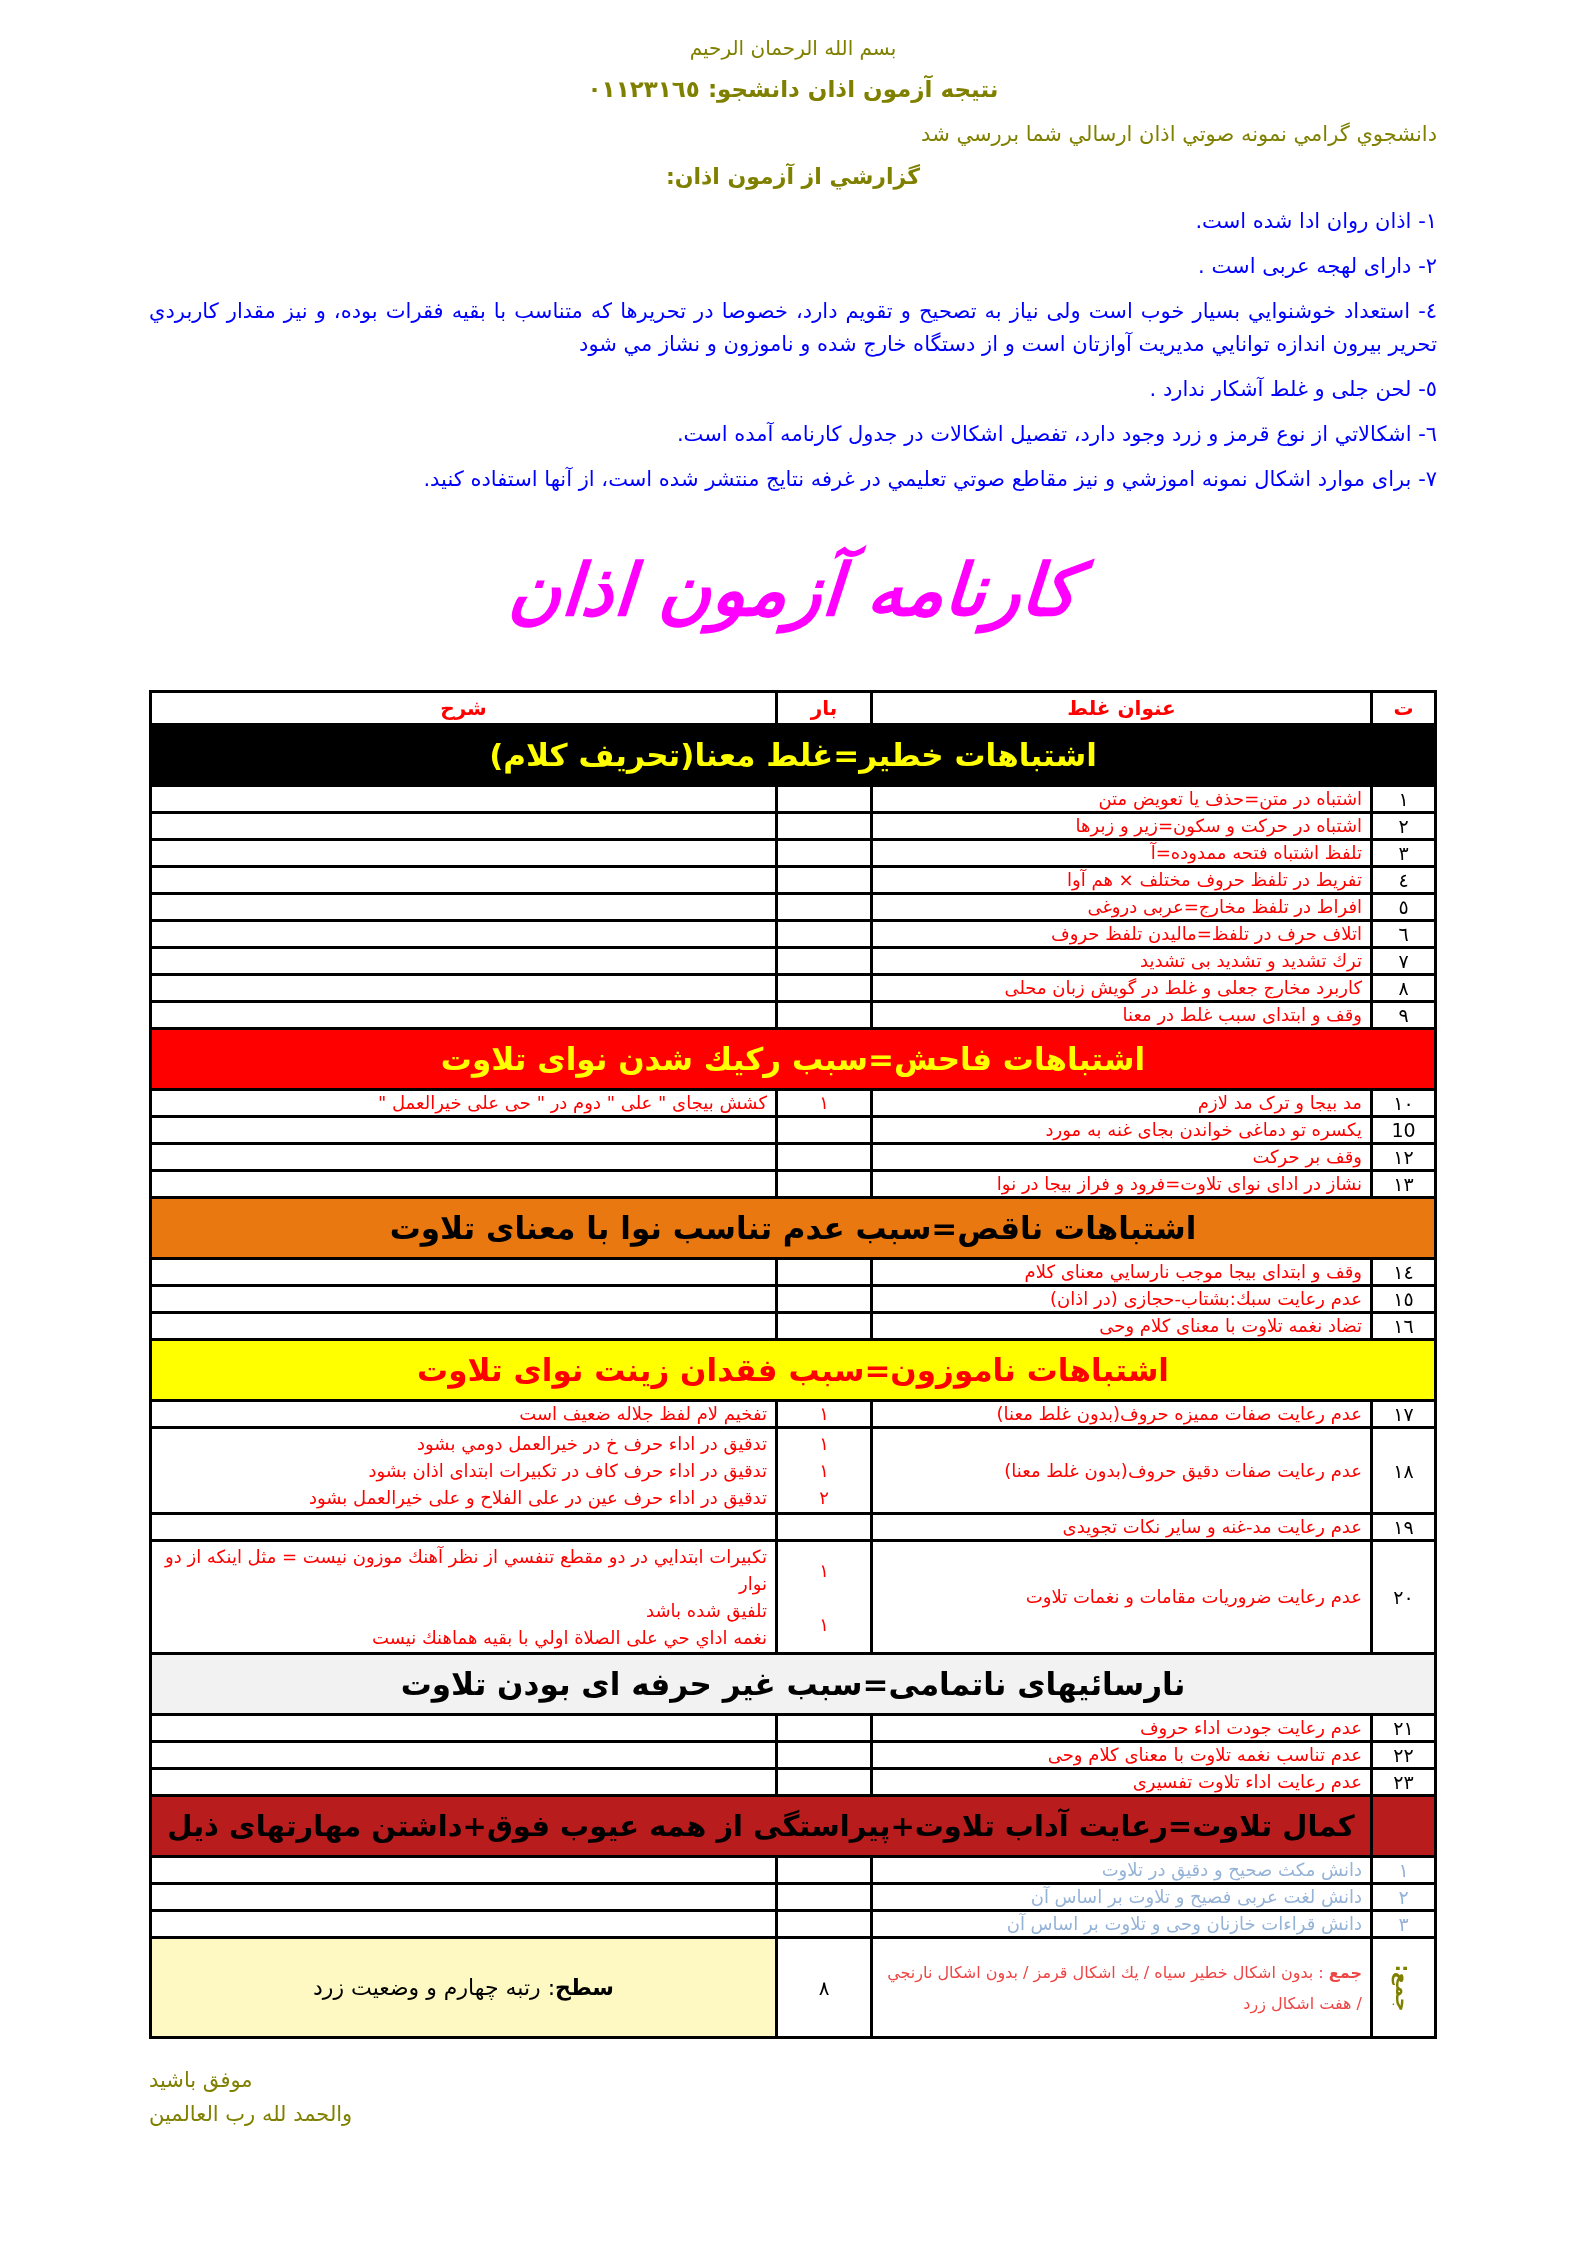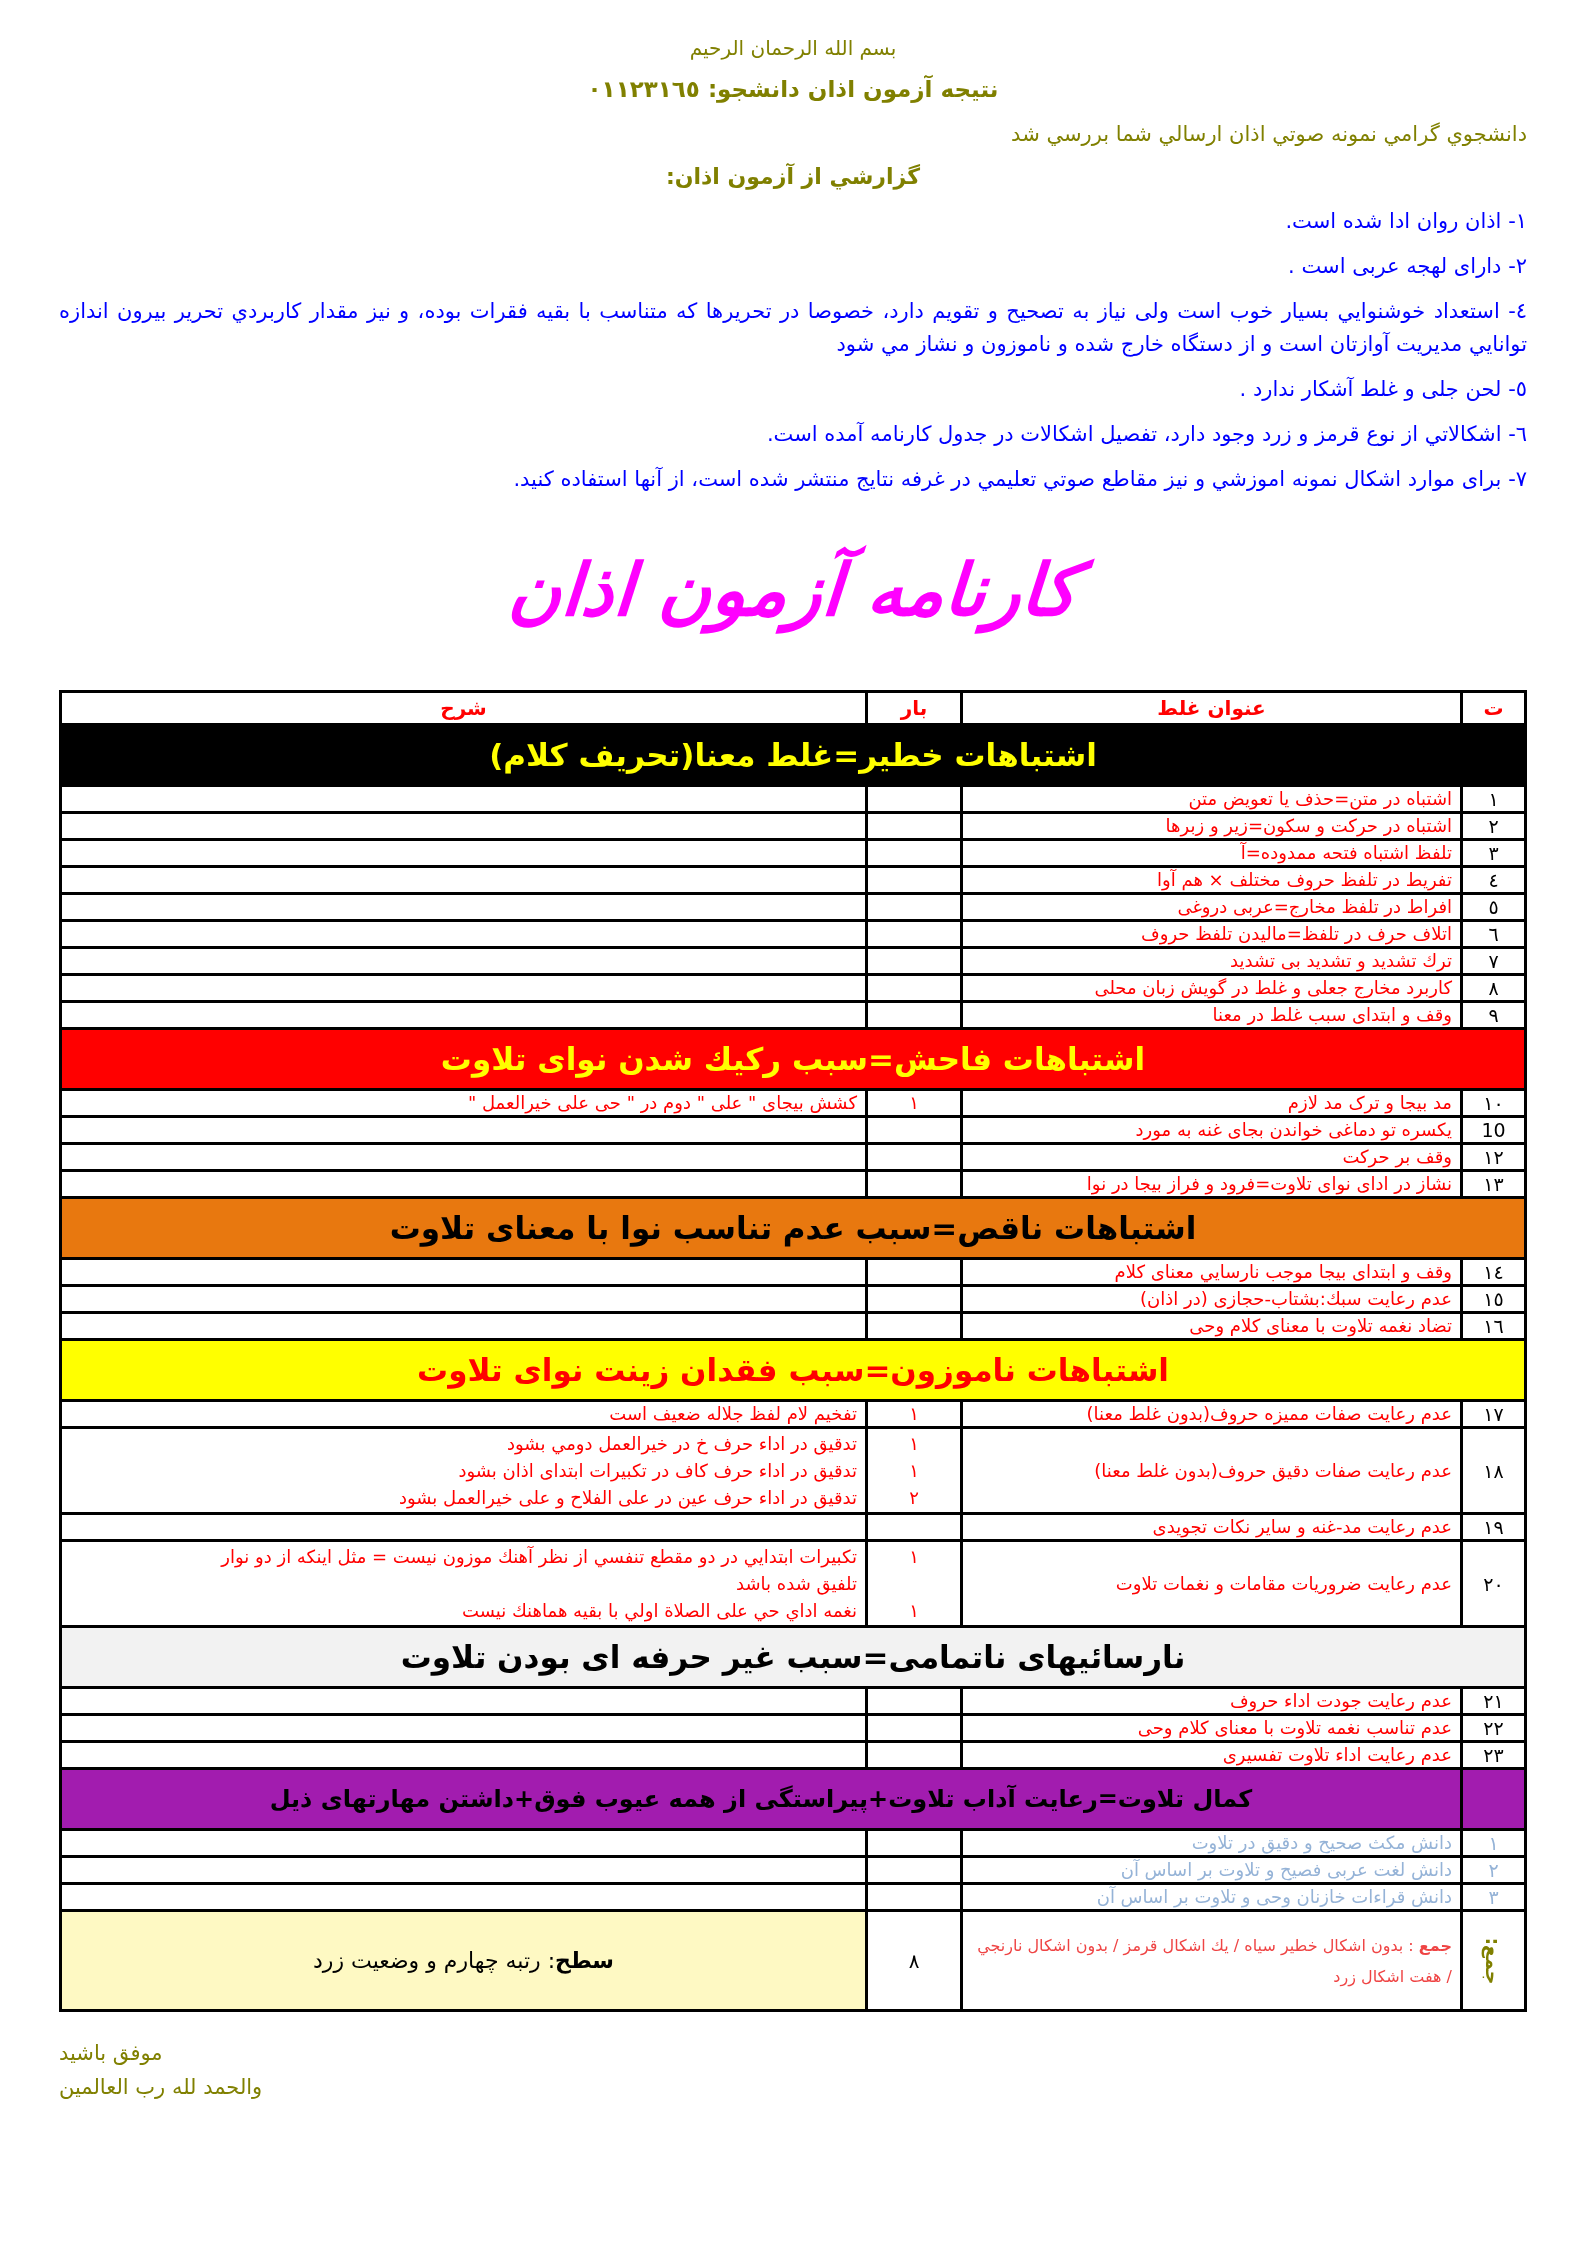--- a/index.html
+++ b/index.html
@@ -1,21 +1,21 @@
 <!DOCTYPE html>
 <html lang="fa" dir="rtl"><head>
 <meta charset="utf-8">
 <style>
   html,body { margin:0; padding:0; background:#ffffff; }
   body {
     width:1586px; min-height:2244px;
     font-family:"DejaVu Sans", sans-serif;
     direction:rtl;
   }
-  .page { width:1468px; margin:0 auto; padding-top:36px; }
+  .page { width:1288px; margin:0 auto; padding-top:36px; }
 
   
   .olive { color:#808000; }
   .center { text-align:center; }
   .bismillah { font-size:20px; margin-bottom:16px; }
   .result-line { font-size:23px; font-weight:bold; margin-bottom:20px; }
   .greeting { font-size:21px; text-align:right; margin-bottom:18px; }
   .report-heading { font-size:22px; font-weight:bold; margin-bottom:16px; }
   .report-list { color:#0000FF; font-size:21px; text-align:right; }
   .report-item { margin:0 0 12px 0; line-height:33px; }
@@ -35,21 +35,21 @@
   table.report td { border:3px solid #000; padding:1px 8px; overflow:hidden; }
 
   tr.hdr td { color:#FF0000; font-weight:bold; text-align:center; font-size:20px; height:28px; background:#fff; }
 
   tr.sec td { font-weight:bold; text-align:center; font-size:31px; height:56px; }
   tr.sec1 td { background:#000000; color:#FFFF00; }
   tr.sec2 td { background:#FF0000; color:#FFFF00; }
   tr.sec3 td { background:#E8780F; color:#000000; }
   tr.sec4 td { background:#FFFF00; color:#FF0000; }
   tr.sec5 td { background:#F2F2F2; color:#000000; }
-  tr.sec6 td { background:#a21caf; color:#000000; font-size:24px; }
+  tr.sec6 td { background:#b91c1c; color:#000000; font-size:29px; }
 
   tr.item td { height:22px; font-size:18px; line-height:22px; }
   tr.item td.no   { text-align:center; color:#000; font-size:19px; }
   tr.item td.title{ color:#FF0000; text-align:right; }
   tr.item td.count{ color:#FF0000; text-align:center; }
   tr.item td.desc { color:#FF0000; text-align:right; }
   tr.item.skill td.no, tr.item.skill td.title { color:#95B3D7; }
 
   tr.multi td { height:auto; }
   tr.multi .line { line-height:27px; min-height:27px; }

